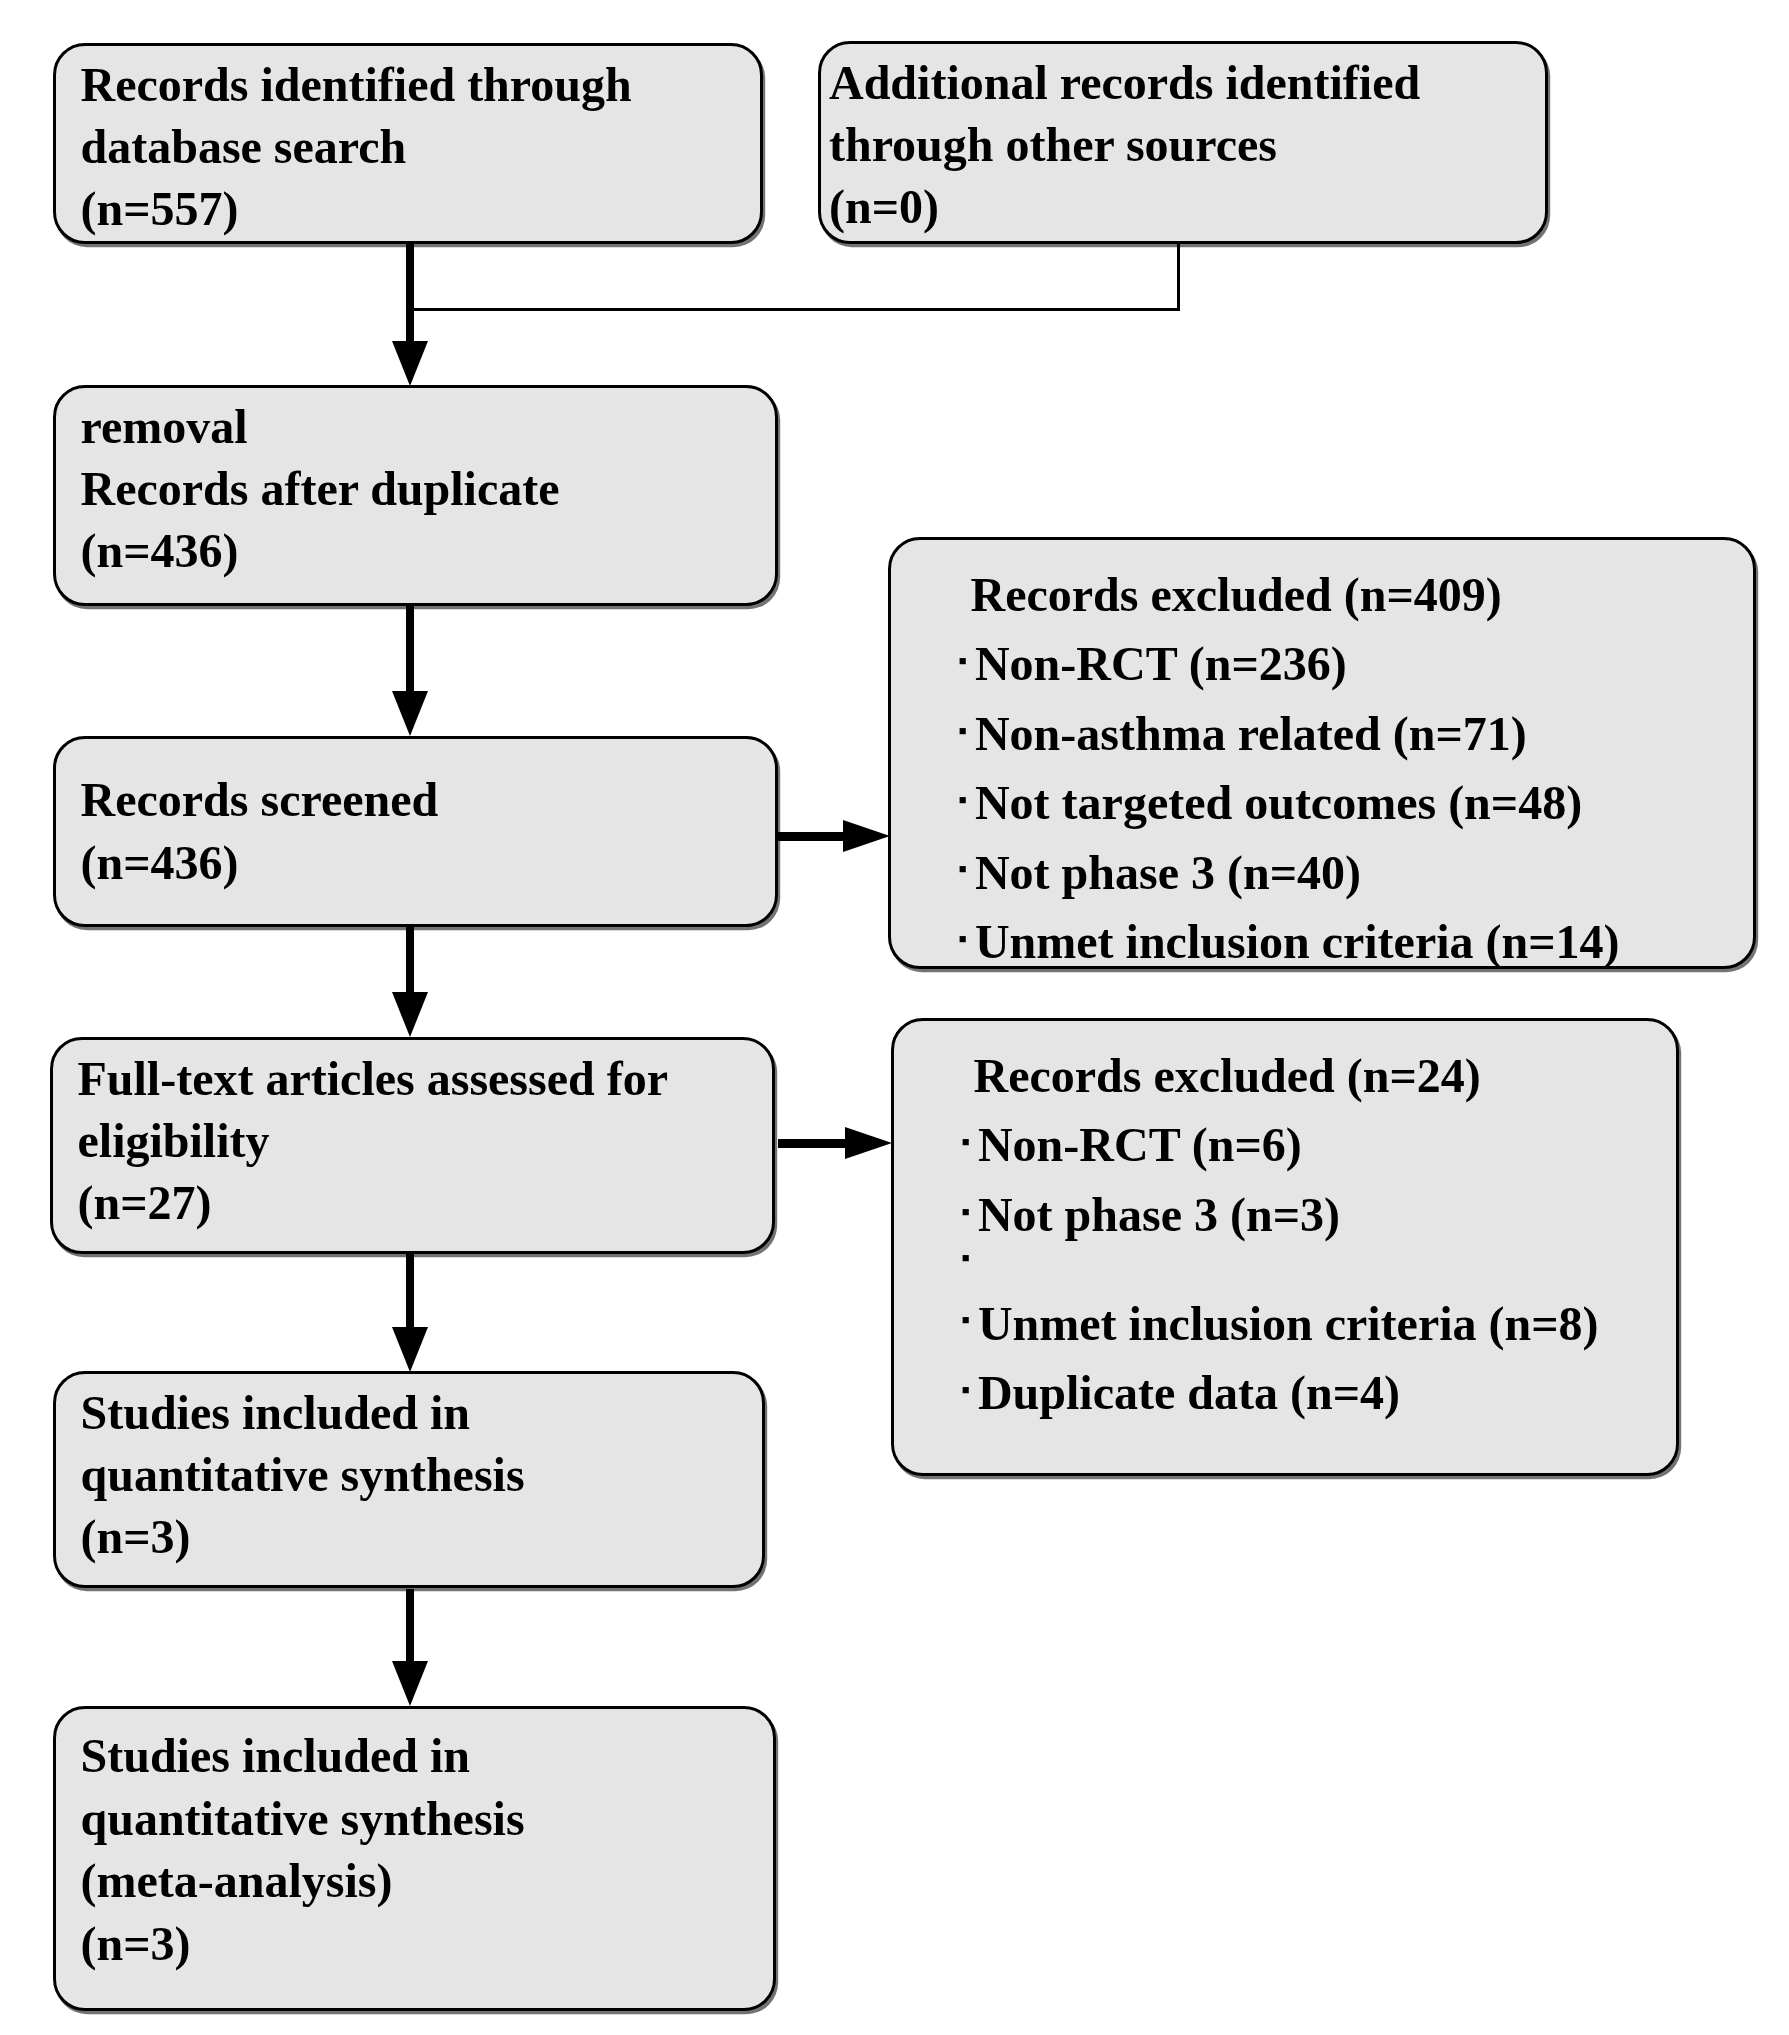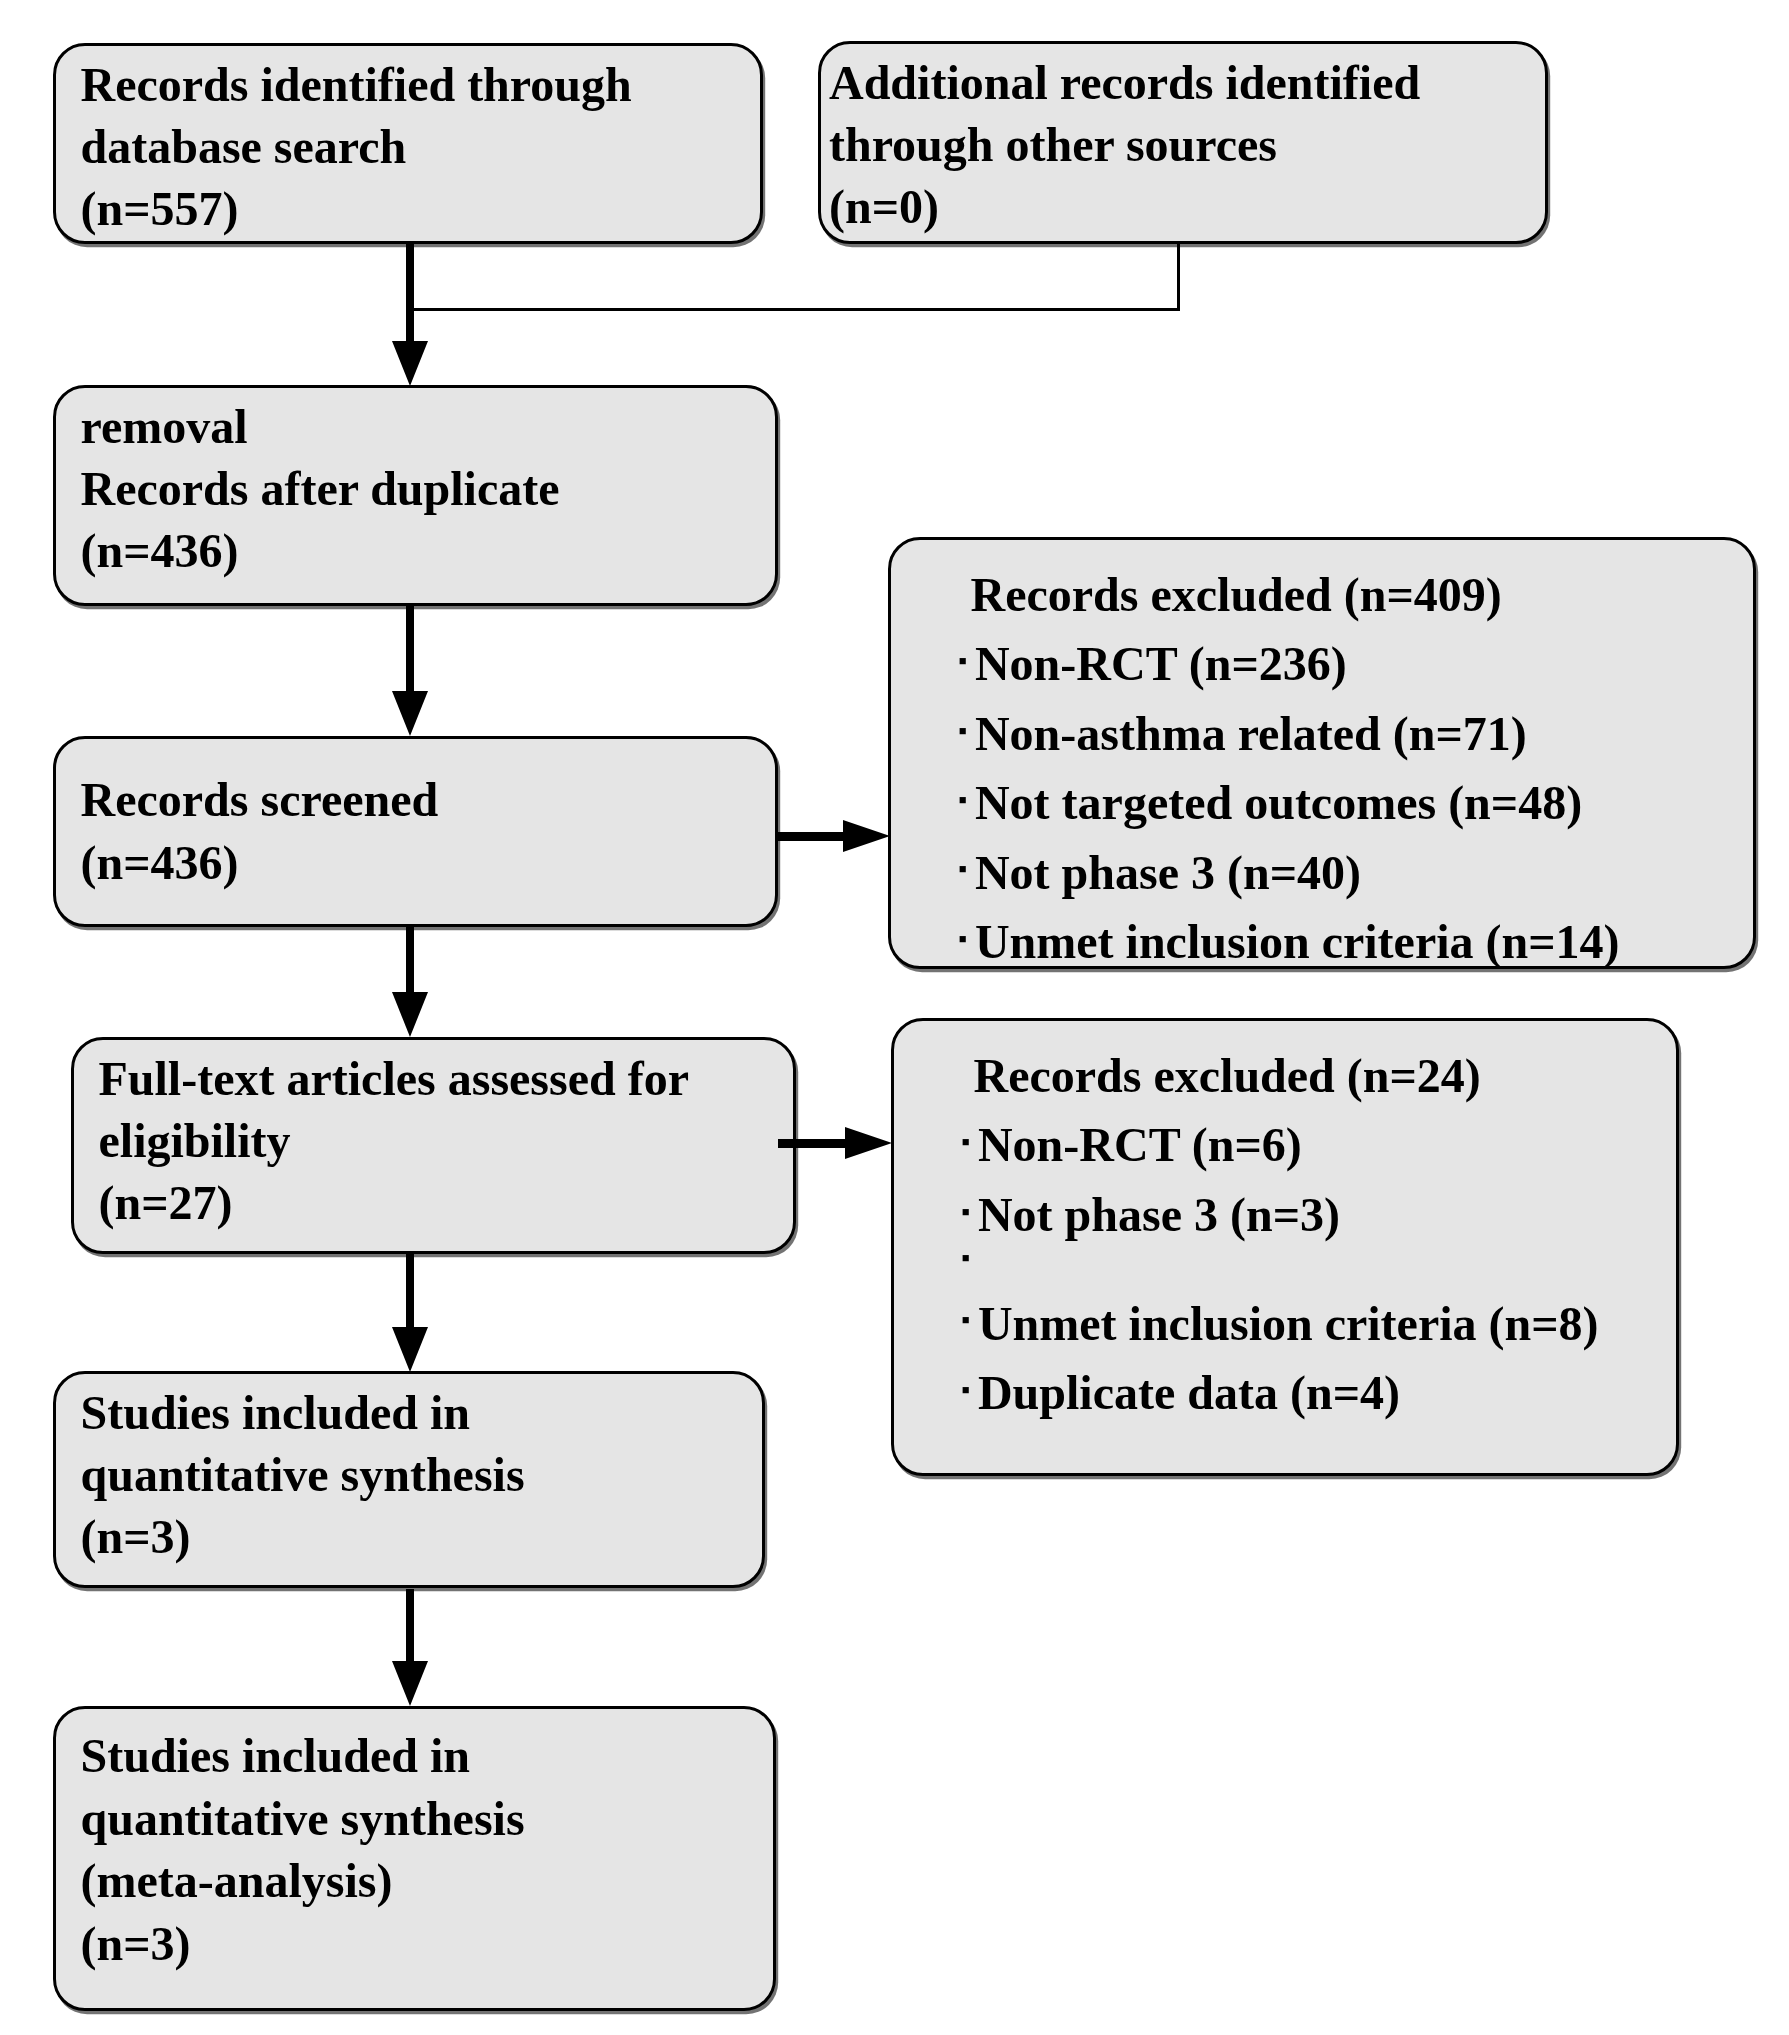--- a/index.html
+++ b/index.html
@@ -148,21 +148,21 @@
     </div>
     <div class="bullet-row">
       <span class="bullet-glyph">▪</span>
       <span>Unmet inclusion criteria (n=14)</span>
     </div>
   </div>
 
   <div class="vshaft" style="left:406px; top:927px; height:66px;"></div>
   <div class="head-down" style="left:392px; top:992px;"></div>
 
-  <div class="box" style="left:71px; top:1037px; width:725px; height:217px;">
+  <div class="box" style="left:50px; top:1037px; width:725px; height:217px;">
     <div class="line">Full-text articles assessed for</div>
     <div class="line">eligibility</div>
     <div class="line">(n=27)</div>
   </div>
 
   <div class="hshaft" style="left:778px; top:1139px; width:84px;"></div>
   <div class="head-right" style="left:845px; top:1127px;"></div>
 
   <div class="box excl" style="left:891px; top:1018px; width:788px; height:458px;">
     <div class="header">Records excluded (n=24)</div>

